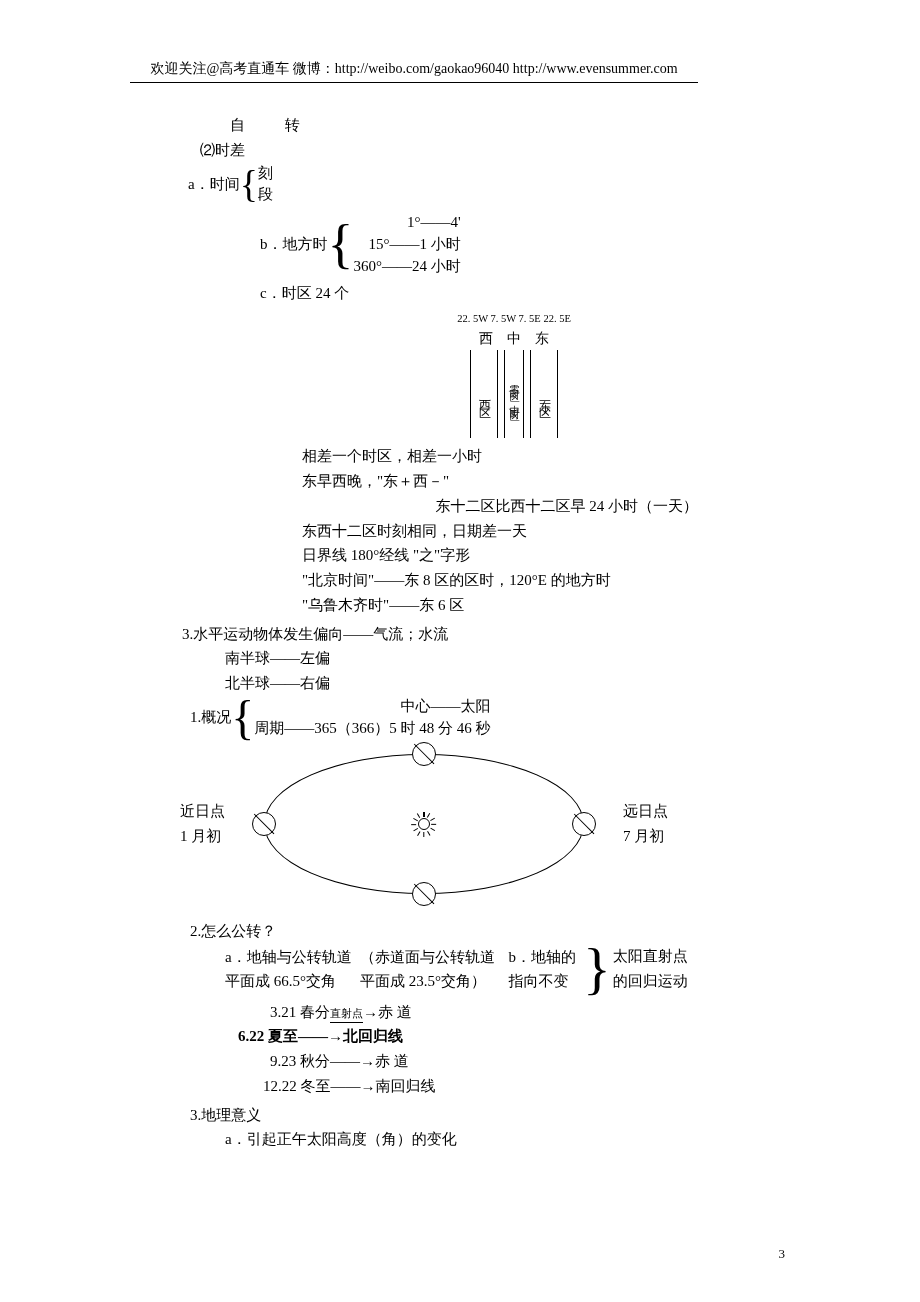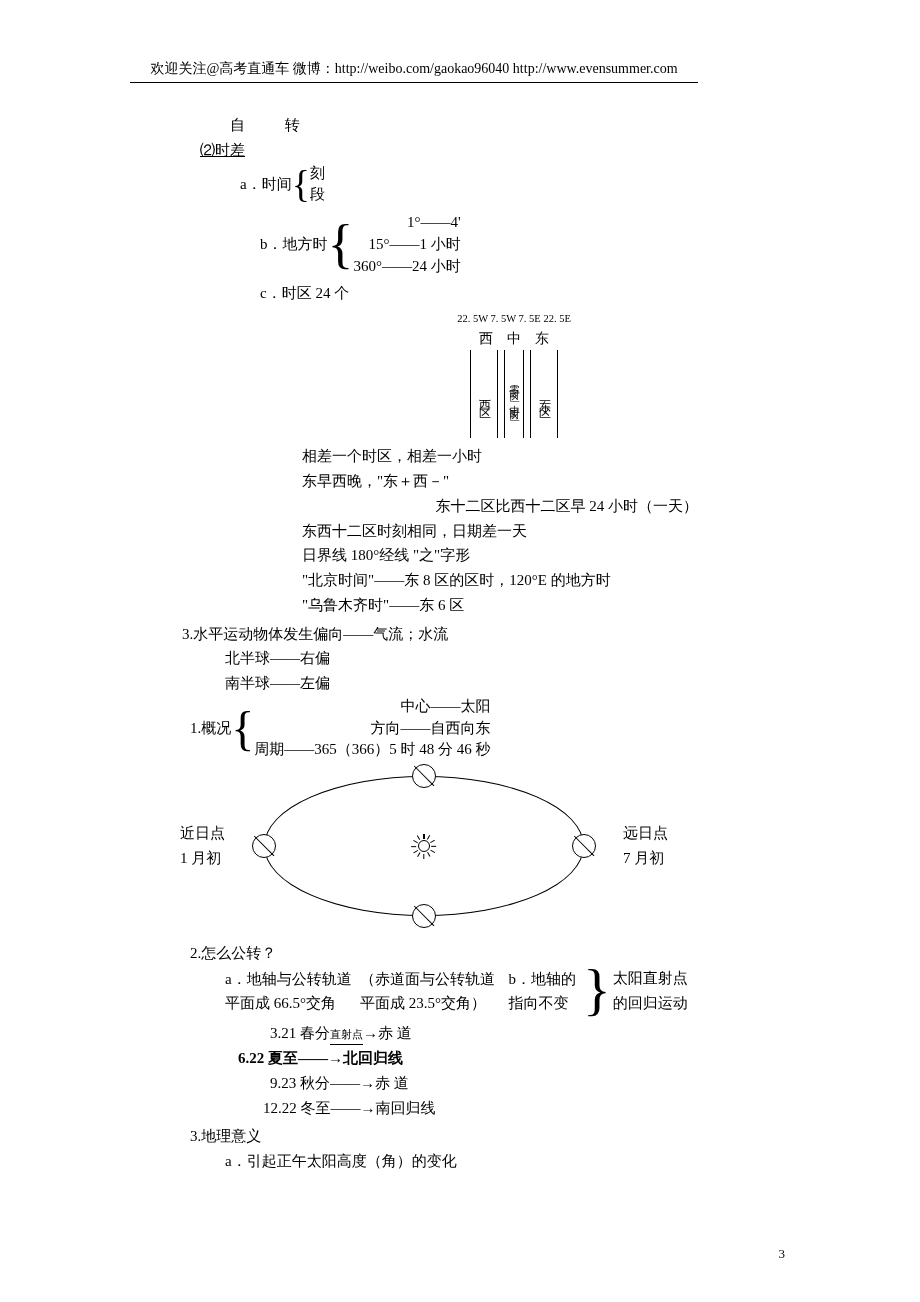--- a/index.html
+++ b/index.html
@@ -21,26 +21,26 @@
       font-size: 14px;
       border-bottom: 1px solid #000;
       padding-bottom: 4px;
       margin-bottom: 30px;
     }
     .content {
       font-size: 15px;
       line-height: 1.65;
     }
     .indent0 { margin-left: 0; }
-    .indent1 { margin-left: 70px; text-decoration: underline; }
+    .indent1 { margin-left: 70px; }
     .indent2 { margin-left: 100px; }
     .brace-row {
       display: flex;
       align-items: center;
-      margin-left: 110px;
+      margin-left: 58px;
     }
     .brace-row.local-time { margin-left: 130px; }
     .brace {
       font-size: 38px;
       line-height: 0.7;
       font-family: serif;
       position: relative;
     }
     .brace-items { display: flex; flex-direction: column; line-height: 1.45; }
     .brace-items-3 { line-height: 1.45; font-size: 15px; text-align: right; }
@@ -220,30 +220,29 @@
 
     <div style="margin-left:172px;">相差一个时区，相差一小时</div>
     <div style="margin-left:172px;">东早西晚，"东＋西－"</div>
     <div style="margin-left:172px;text-align:right;">东十二区比西十二区早 24 小时（一天）</div>
     <div style="margin-left:172px;">东西十二区时刻相同，日期差一天</div>
     <div style="margin-left:172px;">日界线 180°经线        "之"字形</div>
     <div style="margin-left:172px;">"北京时间"——东 8 区的区时，120°E 的地方时</div>
     <div style="margin-left:172px;">"乌鲁木齐时"——东 6 区</div>
 
     <div style="margin-left:52px; margin-top:4px;">3.水平运动物体发生偏向——气流；水流</div>
+    <div style="margin-left:95px;">南半球——左偏</div>
     <div style="margin-left:95px;">北半球——右偏</div>
-    <div style="margin-left:95px;">南半球——左偏</div>
 
 
     <div class="overview-brace">
       <span>1.概况</span>
       <span class="brace">{</span>
       <div class="brace-items brace-items-3">
         <span>中心——太阳</span>
-        <span>方向——自西向东</span>
         <span>周期——365（366）5 时 48 分 46 秒</span>
       </div>
     </div>
 
     <div class="orbit-wrap">
       <div class="orbit-ellipse"></div>
       <div class="planet" style="left:calc(50% - 160px); top:50%;"></div>
       <div class="planet" style="left:calc(50% + 160px); top:50%;"></div>
       <div class="planet" style="left:50%; top:calc(50% - 70px);"></div>
       <div class="planet" style="left:50%; top:calc(50% + 70px);"></div>

